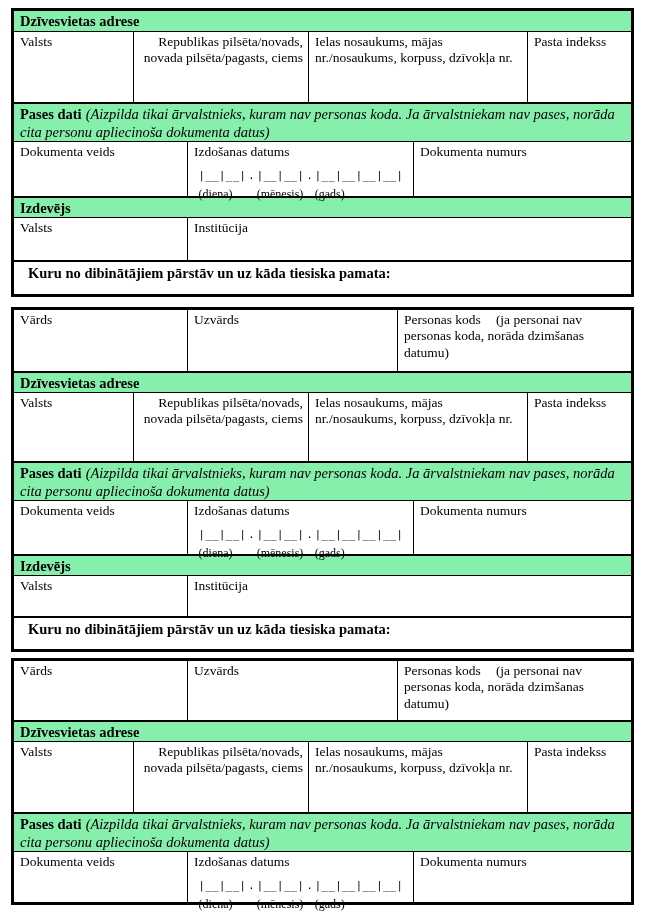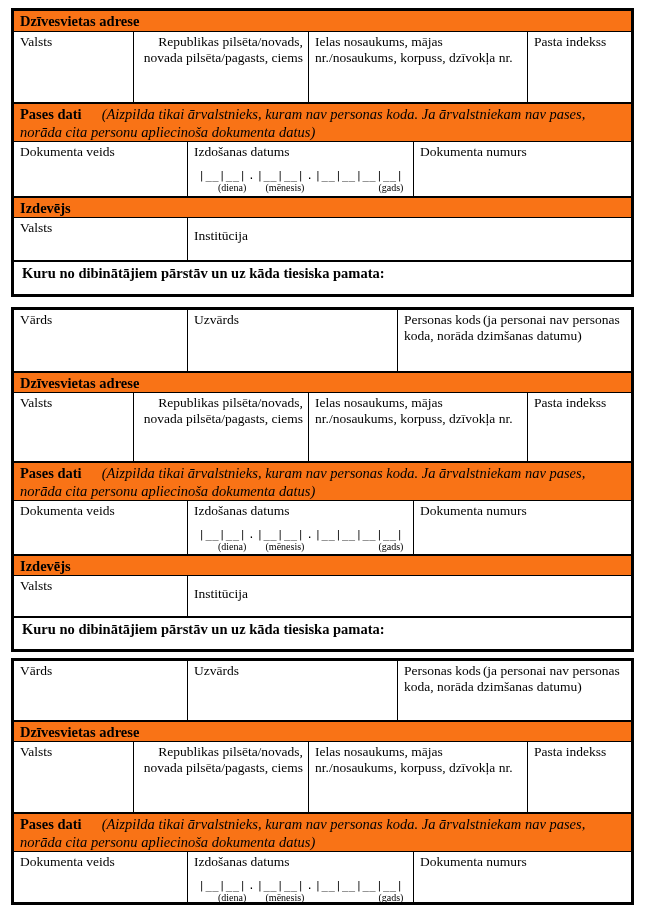--- a/index.html
+++ b/index.html
@@ -36,45 +36,45 @@
   .row:last-child { border-bottom: none; }
   .cell {
     box-sizing: border-box;
     border-right: 1px solid #000;
     padding: 2px 5px 6px 6px;
     font-size: 13.5px;
     line-height: 1.22;
   }
   .cell:last-child { border-right: none; }
   .hdr {
-    background: #f97316;
+    background: #86efac;
     font-weight: bold;
     font-size: 14.5px;
     padding: 1px 6px 2px 6px;
     border-top: 1px solid #000;
     border-bottom: 1px solid #000;
     line-height: 1.25;
     box-sizing: border-box;
   }
   .hdr.no-top { border-top: none; }
   .hdr .note {
     font-weight: normal;
     font-style: italic;
-    margin-left: 20px;
+    margin-left: 4px;
   }
   .rep-row {
     border-top: 1px solid #000;
     font-weight: bold;
     font-size: 14.5px;
-    padding: 2px 8px;
+    padding: 2px 14px;
     box-sizing: border-box;
     line-height: 1.25;
   }
   .bold-label { font-weight: normal; }
-  .pc-note { font-weight: normal; margin-left: 2px; }
+  .pc-note { font-weight: normal; margin-left: 15px; }
 
   
   .b1-hdr-addr   { height: 21px; }
   .b1-addr       { height: 71px; }
   .b1-hdr-pass   { height: 39px; }
   .b1-doc        { height: 55px; }
   .b1-hdr-iss    { height: 21px; }
   .b1-issuer     { height: 43px; }
   .b1-rep        { height: 33px; }
 
@@ -98,47 +98,47 @@
   .w-municip   { flex: 0 0 175px; text-align: right; }
   .w-street    { flex: 0 0 219px; }
   .w-postal    { flex: 1 1 auto; }
   .w-doctype   { flex: 0 0 174px; }
   .w-issdate   { flex: 0 0 226px; }
   .w-docnum    { flex: 1 1 auto; }
   .w-name      { flex: 0 0 174px; }
   .w-surname   { flex: 0 0 210px; }
   .w-pcode     { flex: 1 1 auto; }
   .w-isscountry{ flex: 0 0 174px; }
-  .w-instit    { flex: 1 1 auto; margin-top: 8px; }
+  .w-instit    { flex: 1 1 auto; }
 
   
   .date-widget {
     display: flex;
     justify-content: center;
     align-items: flex-start;
     margin-top: 10px;
   }
-  .dw-col { text-align: right; }
+  .dw-col { text-align: left; }
   .dw-ticks {
     font-family: "DejaVu Sans Mono", monospace;
     font-size: 10.5px;
     letter-spacing: 0.5px;
     white-space: pre;
     line-height: 1.1;
   }
   .dw-dot {
     font-family: "DejaVu Sans Mono", monospace;
     font-size: 10.5px;
     line-height: 1.1;
     padding: 0 2px;
   }
   .dw-label {
-    font-size: 10px;
+    font-size: 12px;
     line-height: 1.1;
-    margin-top: 0px;
+    margin-top: 6px;
     font-family: "Liberation Serif", serif;
   }
 </style>
 </head>
 <body>
 
 <div class="form-wrap">
 
   <section class="block block-1">
 

